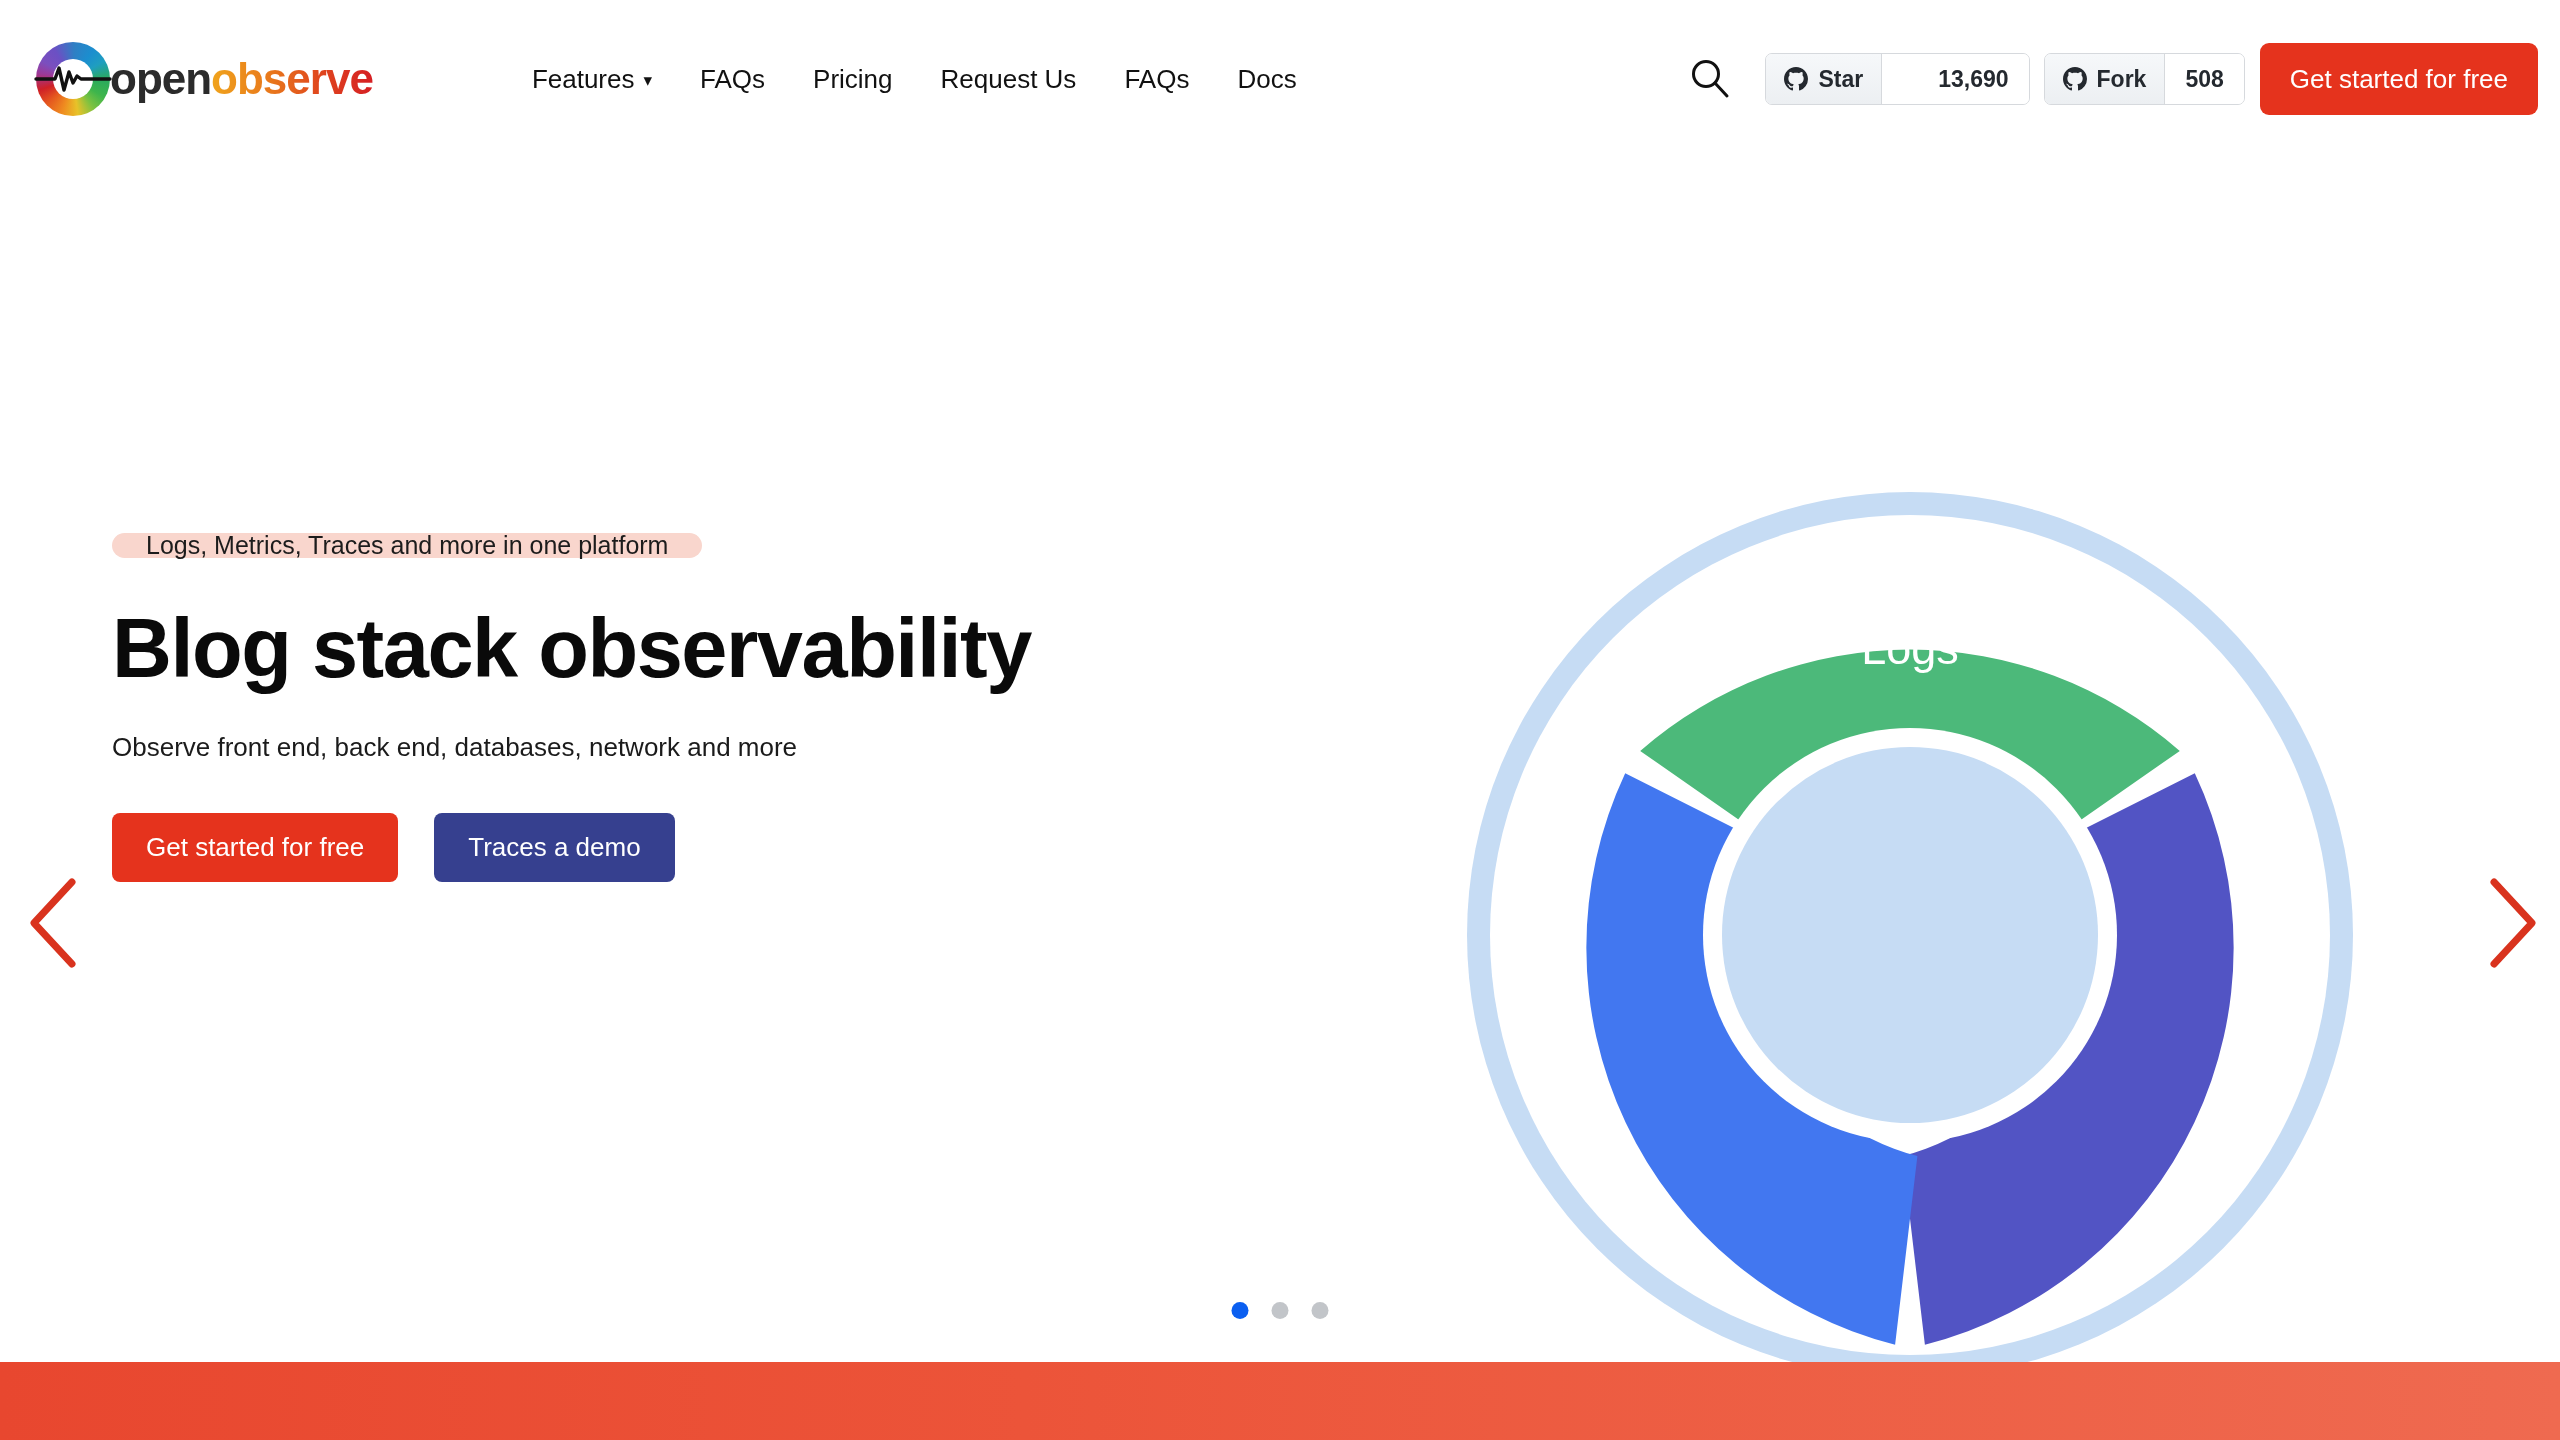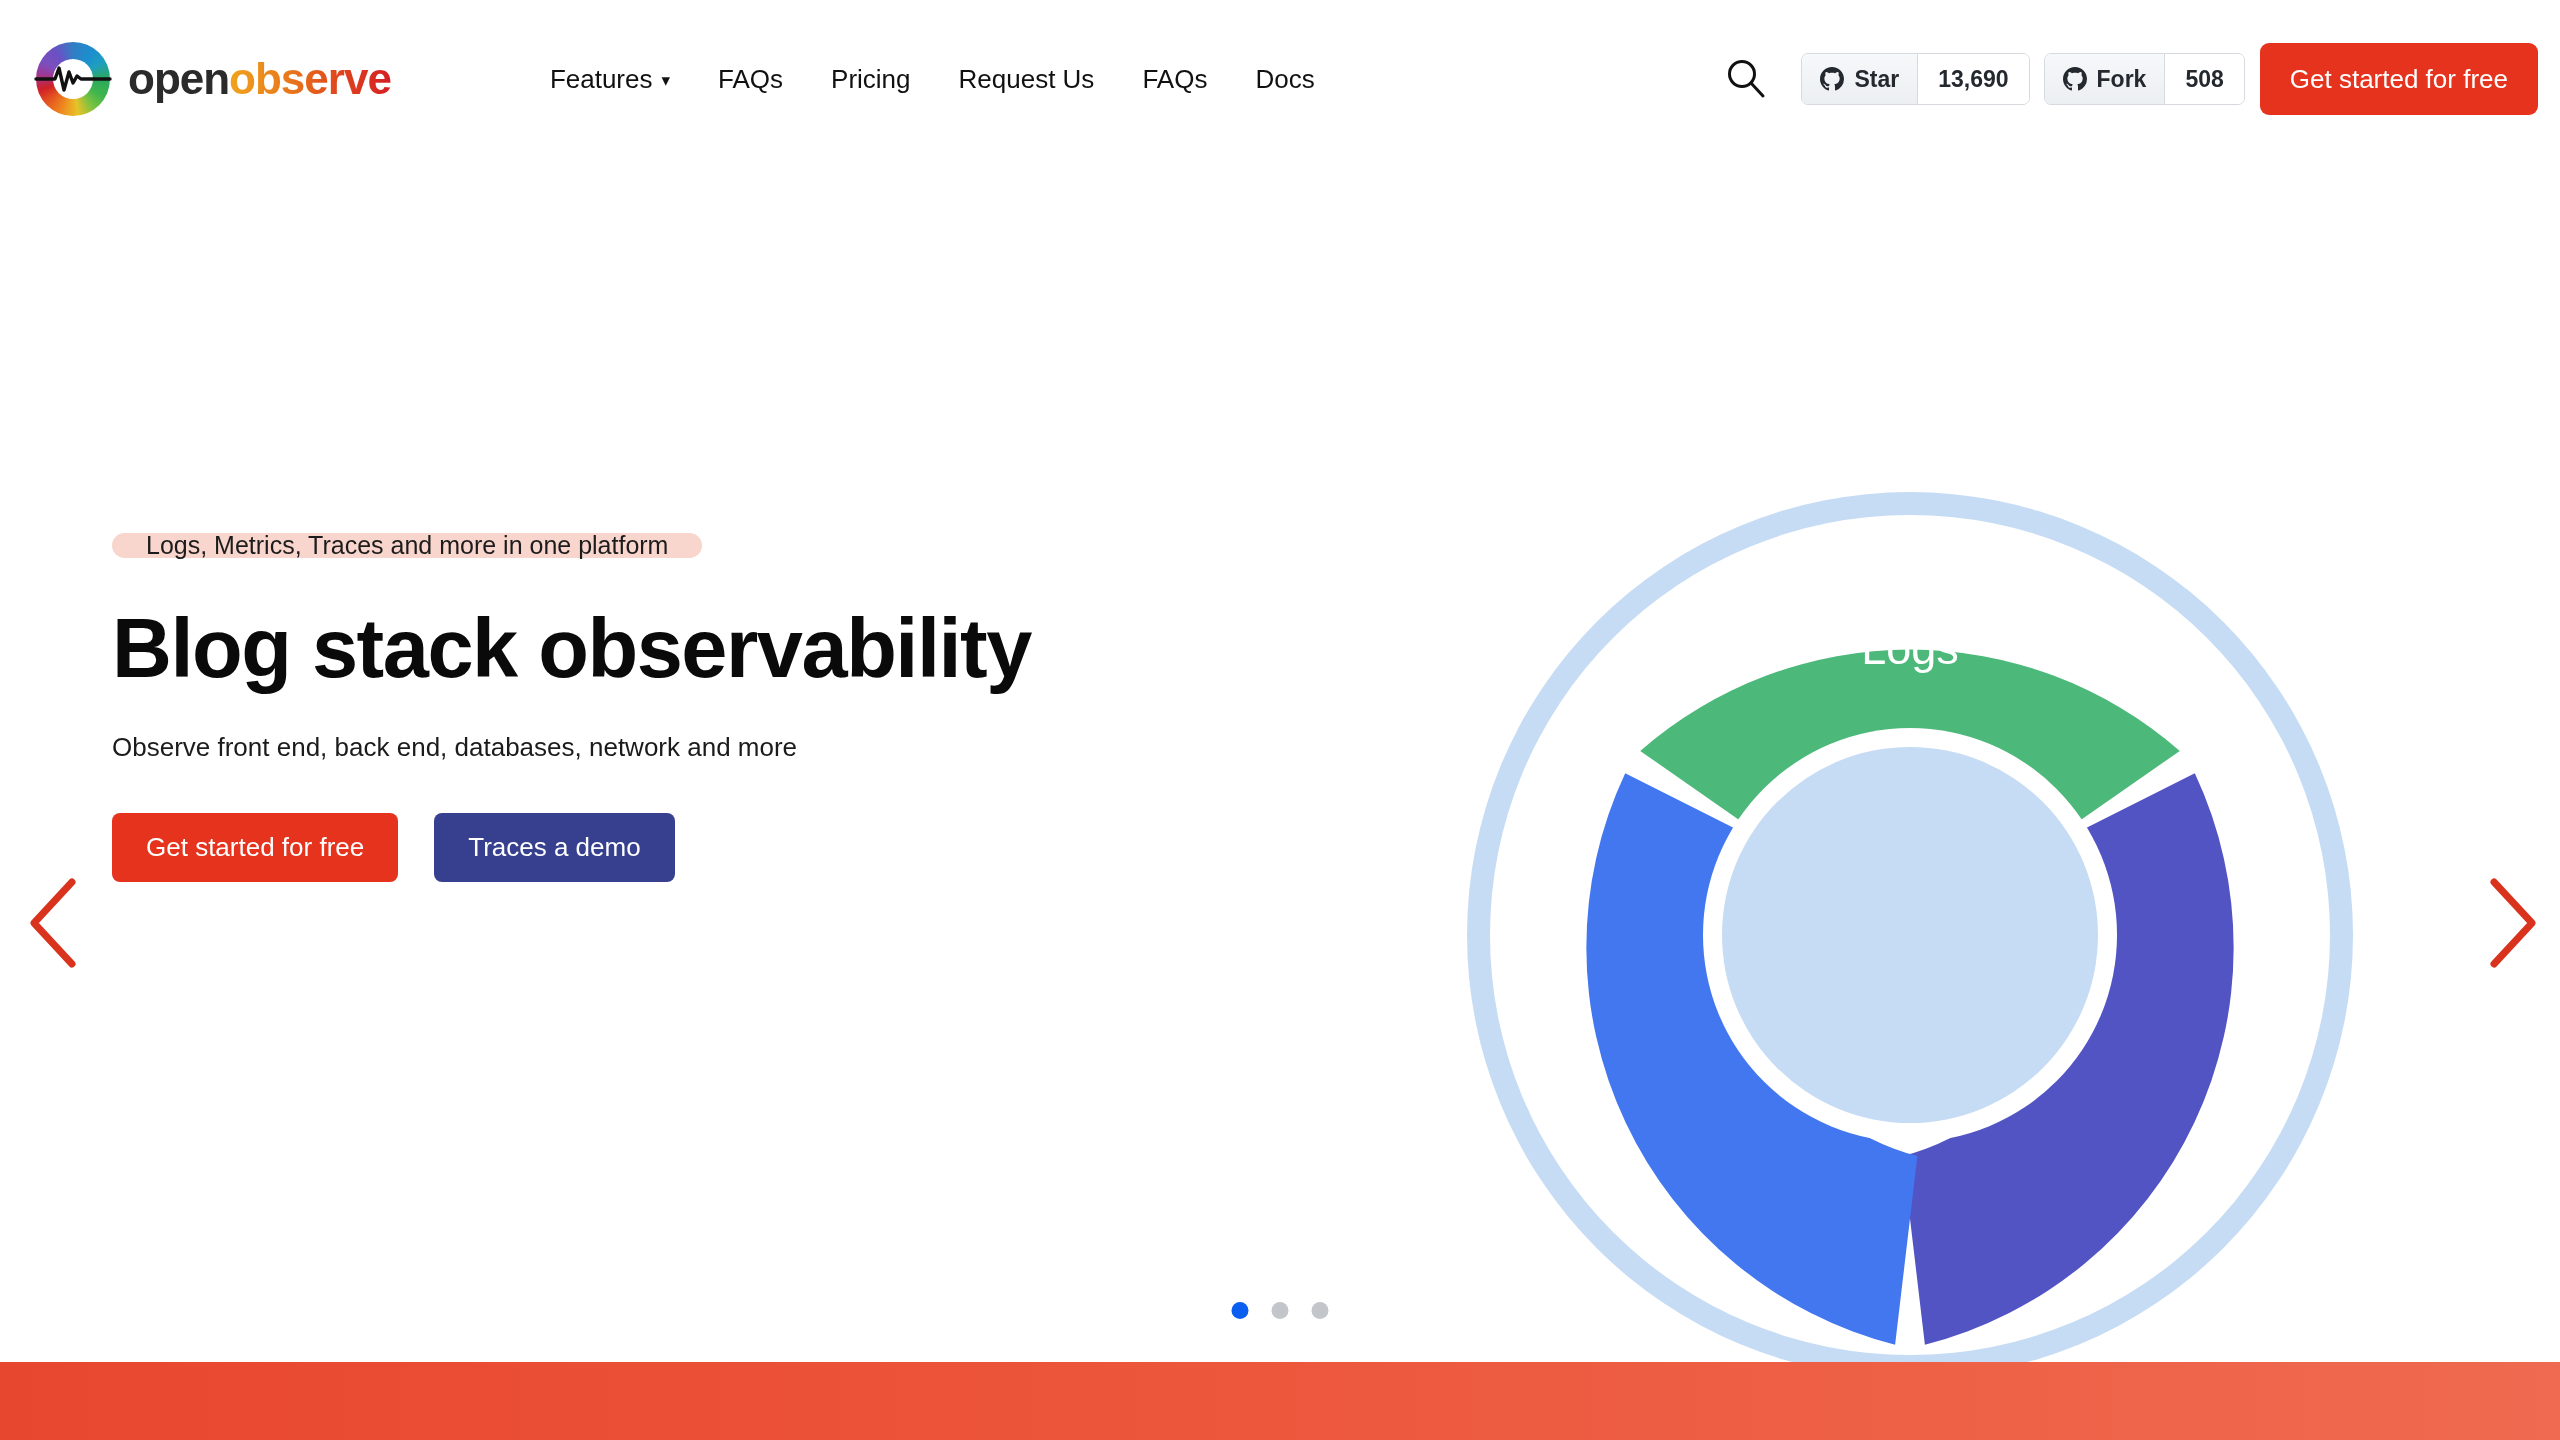--- a/index.html
+++ b/index.html
@@ -32,21 +32,21 @@
   .logo-mark::after{
     content:""; position:absolute; left:50%; top:50%;
     width:40px; height:40px; margin:-20px 0 0 -20px;
     background:#fff; border-radius:50%;
   }
   .logo-pulse {
     position:absolute; left:50%; top:50%; transform:translate(-50%,-50%);
     width:78px; height:40px; z-index:3;
   }
   .logo-text { font-size:44px; font-weight:700; letter-spacing:-1px; line-height:1;
-               margin-left:18px; white-space:nowrap; }
+               margin-left:0; white-space:nowrap; }
   .logo-open { color:#2b2b2b; }
   .logo-observe {
     background:linear-gradient(90deg,#f0a41c 0%,#e8761c 38%,#e0481d 66%,#d51f24 100%);
     -webkit-background-clip:text; background-clip:text; color:transparent;
   }
 
   .nav { display:flex; align-items:center; gap:0; margin-left:135px; }
   .nav-item {
     font-size:26px; color:#111; padding:0 24px; cursor:pointer;
     white-space:nowrap; display:flex; align-items:center; gap:9px;
@@ -174,21 +174,21 @@
     <div class="header-right">
 
       <div class="search-btn">
         <svg width="42" height="42" viewBox="0 0 42 42">
           <circle cx="17" cy="16" r="12.5" fill="none" stroke="#111" stroke-width="3"></circle>
           <line x1="26" y1="25" x2="38" y2="38" stroke="#111" stroke-width="3" stroke-linecap="round"></line>
         </svg>
       </div>
 
       <div class="gh-group">
-        <div class="gh-btn" style="margin-right:14px;">
+        <div class="gh-btn" style="margin-right:14px;gap:36px;">
           <div class="gh-label">
             <svg width="24" height="24" viewBox="0 0 16 16">
               <path fill="#24292f" d="M8 0C3.58 0 0 3.58 0 8c0 3.54 2.29 6.53 5.47 7.59.4.07.55-.17.55-.38
                 0-.19-.01-.82-.01-1.49-2.01.37-2.53-.49-2.69-.94-.09-.23-.48-.94-.82-1.13-.28-.15-.68-.52-.01-.53.63-.01
                 1.08.58 1.23.82.72 1.21 1.87.87 2.33.66.07-.52.28-.87.51-1.07-1.78-.2-3.64-.89-3.64-3.95
                 0-.87.31-1.59.82-2.15-.08-.2-.36-1.02.08-2.12 0 0 .67-.21 2.2.82.64-.18 1.32-.27
                 2-.27s1.36.09 2 .27c1.53-1.04 2.2-.82 2.2-.82.44 1.1.16 1.92.08 2.12.51.56.82 1.27.82
                 2.15 0 3.07-1.87 3.75-3.65 3.95.29.25.54.73.54 1.48 0 1.07-.01 1.93-.01 2.2 0
                 .21.15.46.55.38A8.01 8.01 0 0 0 16 8c0-4.42-3.58-8-8-8z"></path>
             </svg>

